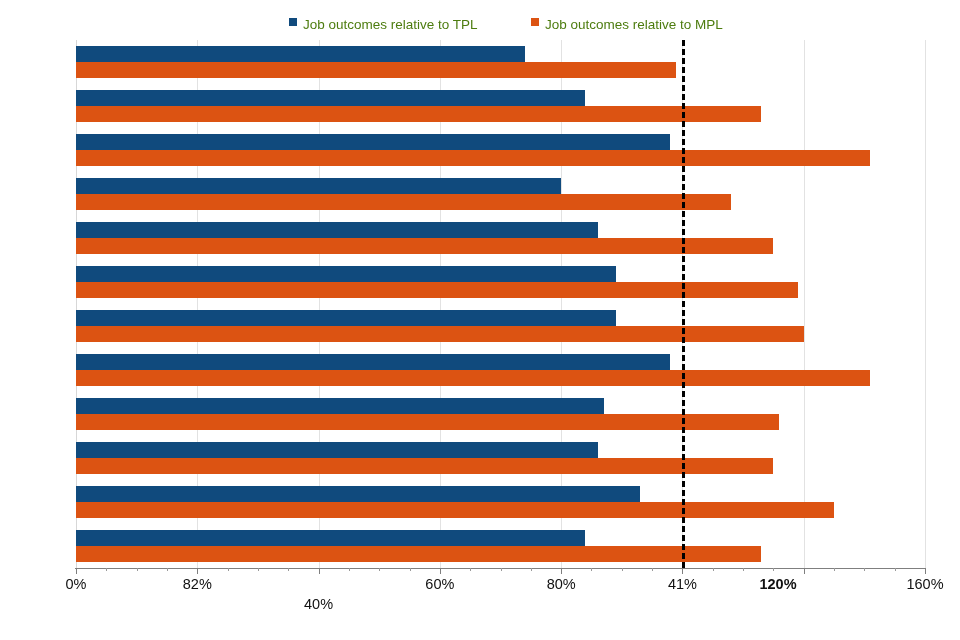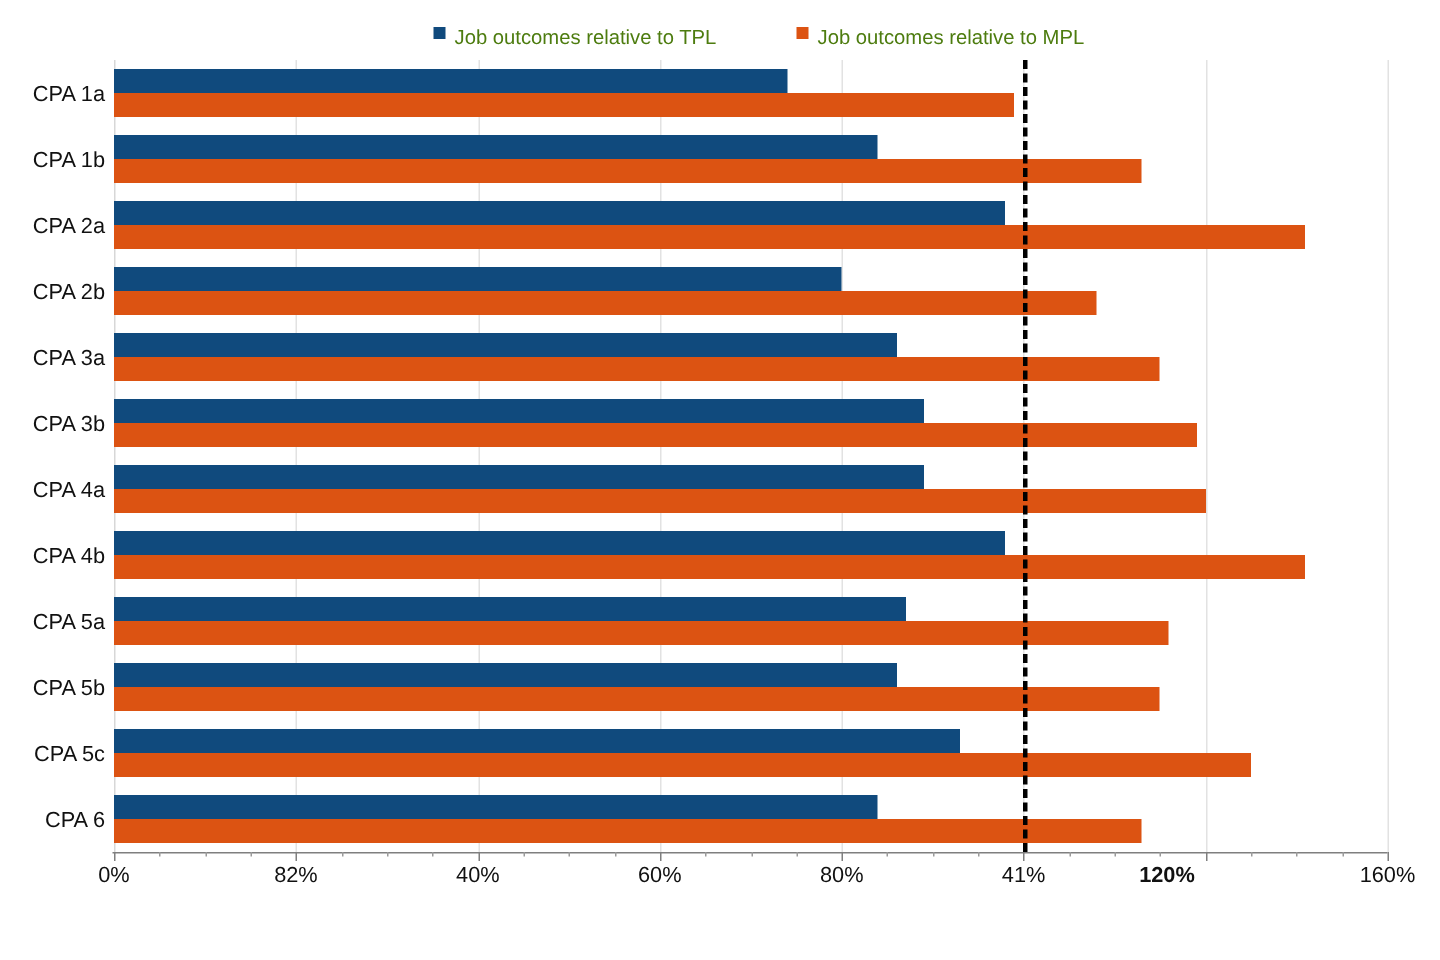--- a/index.html
+++ b/index.html
@@ -57,34 +57,20 @@
     <div class="legend-entry e0">
       <span class="legend-swatch" style="background:#104A7D"></span>
       <span>Job outcomes relative to TPL</span>
     </div>
     <div class="legend-entry e1">
       <span class="legend-swatch" style="background:#DC5312"></span>
       <span>Job outcomes relative to MPL</span>
     </div>
   </div>
 
-  <div class="cat-labels">
-      <div class="cat-label" style="top: 16px;">CPA 1a</div>
-      <div class="cat-label" style="top: 60px;">CPA 1b</div>
-      <div class="cat-label" style="top: 104px;">CPA 2a</div>
-      <div class="cat-label" style="top: 148px;">CPA 2b</div>
-      <div class="cat-label" style="top: 192px;">CPA 3a</div>
-      <div class="cat-label" style="top: 236px;">CPA 3b</div>
-      <div class="cat-label" style="top: 280px;">CPA 4a</div>
-      <div class="cat-label" style="top: 324px;">CPA 4b</div>
-      <div class="cat-label" style="top: 368px;">CPA 5a</div>
-      <div class="cat-label" style="top: 412px;">CPA 5b</div>
-      <div class="cat-label" style="top: 456px;">CPA 5c</div>
-      <div class="cat-label" style="top: 500px;">CPA 6</div>
-    </div>
 
   <div class="plot">
     <div class="axis-left"></div>
     <div class="axis-bottom"></div>
   <div class="gridline" style="left: 121.286px;"></div>
       <div class="gridline" style="left: 242.571px;"></div>
       <div class="gridline" style="left: 363.857px;"></div>
       <div class="gridline" style="left: 485.143px;"></div>
       <div class="gridline" style="left: 606.429px;"></div>
       <div class="gridline" style="left: 727.714px;"></div>
@@ -165,21 +151,21 @@
       <div class="tick-minor" style="left: 636.75px;"></div>
       <div class="tick-minor" style="left: 667.071px;"></div>
       <div class="tick-minor" style="left: 697.393px;"></div>
       <div class="tick-major" style="left: 727.714px;"></div>
       <div class="tick-minor" style="left: 758.036px;"></div>
       <div class="tick-minor" style="left: 788.357px;"></div>
       <div class="tick-minor" style="left: 818.679px;"></div>
       <div class="tick-major" style="left: 849px;"></div>
       <div class="xlabel" style="left: 0px;">0%</div>
       <div class="xlabel" style="left: 121.286px;">82%</div>
-      <div class="xlabel" style="left: 242.571px;">40%</div>
+      <div class="xlabel" style="left: 242.571px; margin-top: 20px;">40%</div>
       <div class="xlabel" style="left: 363.857px; text-align: center;">60%</div>
       <div class="xlabel" style="left: 485.143px;">80%</div>
       <div class="xlabel" style="left: 606.429px;">41%</div>
       <div class="xlabel" style="left: 702px; font-weight: bold;">120%</div>
       <div class="xlabel" style="left: 849px;">160%</div>
     </div>
 
 </div>
 
 </body></html>

